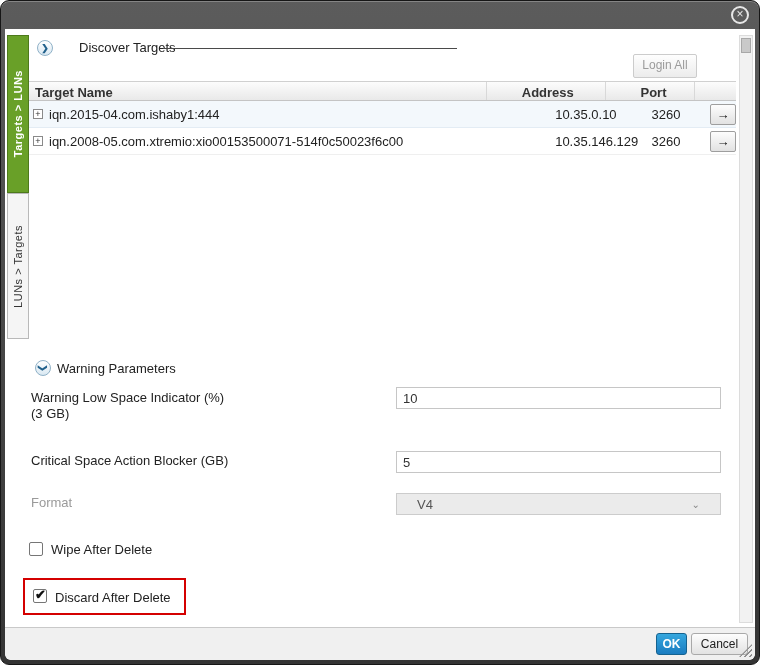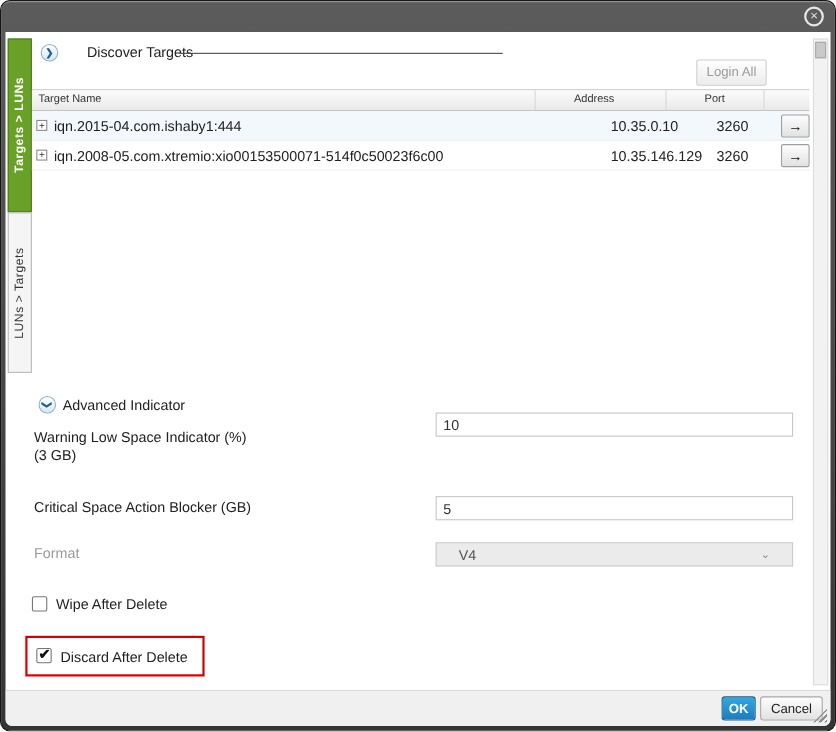--- a/index.html
+++ b/index.html
@@ -52,21 +52,21 @@
     position: absolute; left: 628px; top: 25px; width: 64px; height: 24px;
     background: linear-gradient(#fefefe, #ececec); border: 1px solid #ccc; border-radius: 2px;
     color: #9b9b9b; font-size: 12px; text-align: center; line-height: 21px; cursor: default;
   }
 
   
   .thead {
     position: absolute; left: 24px; top: 52px; width: 707px; height: 20px;
     display: flex; background: linear-gradient(#fcfcfc, #e9e9e9);
     border-top: 1px solid #d0d0d0; border-bottom: 1px solid #c4c4c4;
-    font-size: 10px; font-weight: normal; color: #333; gap: 29px;
+    font-size: 13px; font-weight: bold; color: #333; gap: 29px;
   }
   .th { padding: 3px 6px; border-right: 1px solid #d8d8d8; overflow: hidden; white-space: nowrap; }
   .th.c-target { width: 500px; }
   .th.c-address { width: 97px; }
   .th.c-port { width: 65px; }
   .th.c-actions { flex: 1; border-right: none; }
 
   .trow { position: absolute; left: 24px; width: 707px; height: 27px; display: flex; align-items: center; cursor: pointer; }
   .trow.r0 { top: 72px; background: #f3f8fc; border-bottom: 1px solid #e3ecf4; }
   .trow.r1 { top: 99px; background: #ffffff; border-bottom: 1px solid #efefef; }
@@ -89,21 +89,21 @@
   .scroll-thumb { position: absolute; left: 1px; right: 1px; top: 2px; height: 15px; background: #c9c9c9; border: 1px solid #a8a8a8; }
 
   
   .form-label { position: absolute; left: 26px; }
   .text-input {
     position: absolute; left: 391px; width: 325px; height: 22px;
     border: 1px solid #c6c6c6; font-size: 13px; padding: 0 6px; color: #333;
     font-family: "Liberation Sans", sans-serif; background: #fff;
   }
   #warning-label { top: 361px; }
-  #warning-input { top: 346px; }
+  #warning-input { top: 358px; }
   #size-note { position: absolute; left: 26px; top: 377px; }
   #critical-label { top: 424px; }
   #critical-input { top: 422px; }
   #format-label { top: 466px; color: #9a9a9a; }
   .select {
     position: absolute; left: 391px; top: 464px; width: 325px; height: 22px;
     background: #ebebeb; border: 1px solid #ccc; color: #555; font-size: 13px;
     display: flex; align-items: center; justify-content: space-between; padding: 0 20px; cursor: default;
   }
   .select .chev { color: #888; font-size: 10px; }
@@ -189,21 +189,21 @@
       </div>
     </div>
 
     <div class="scrollbar">
       <div class="scroll-thumb"></div>
     </div>
 
     <div class="disclosure" id="advanced-icon">
       <span class="glyph-down">❯</span>
     </div>
-    <span id="advanced-label">Advanced Indicator</span>
+    <span id="advanced-label">Warning Parameters</span>
 
     <span class="form-label" id="warning-label">Warning Low Space Indicator (%)</span>
     <input class="text-input" id="warning-input" value="10" style="">
 
     <span id="size-note">(3 GB)</span>
 
     <span class="form-label" id="critical-label">Critical Space Action Blocker (GB)</span>
     <input class="text-input" id="critical-input" value="5" style="">
 
     <span class="form-label" id="format-label">Format</span>

